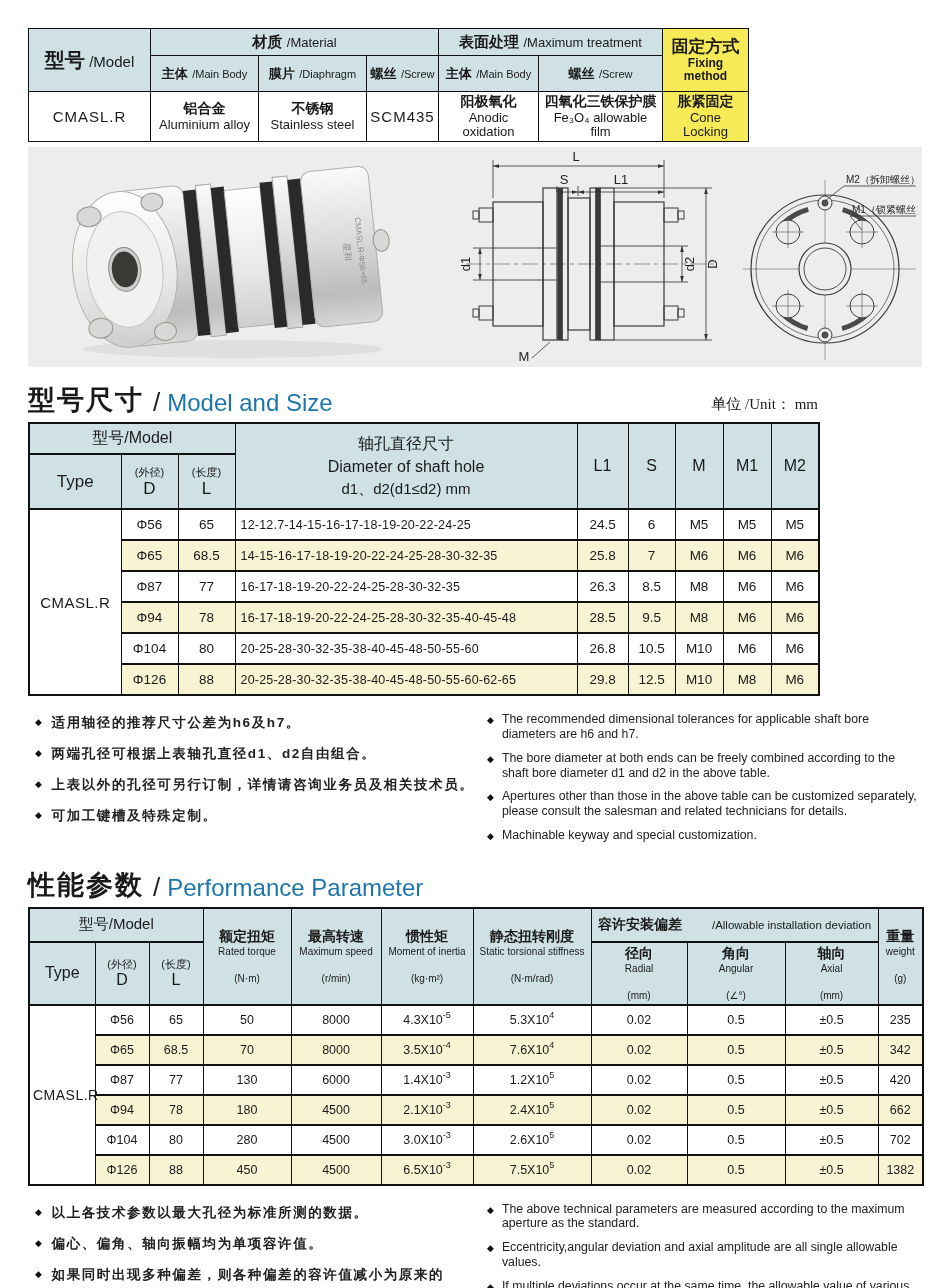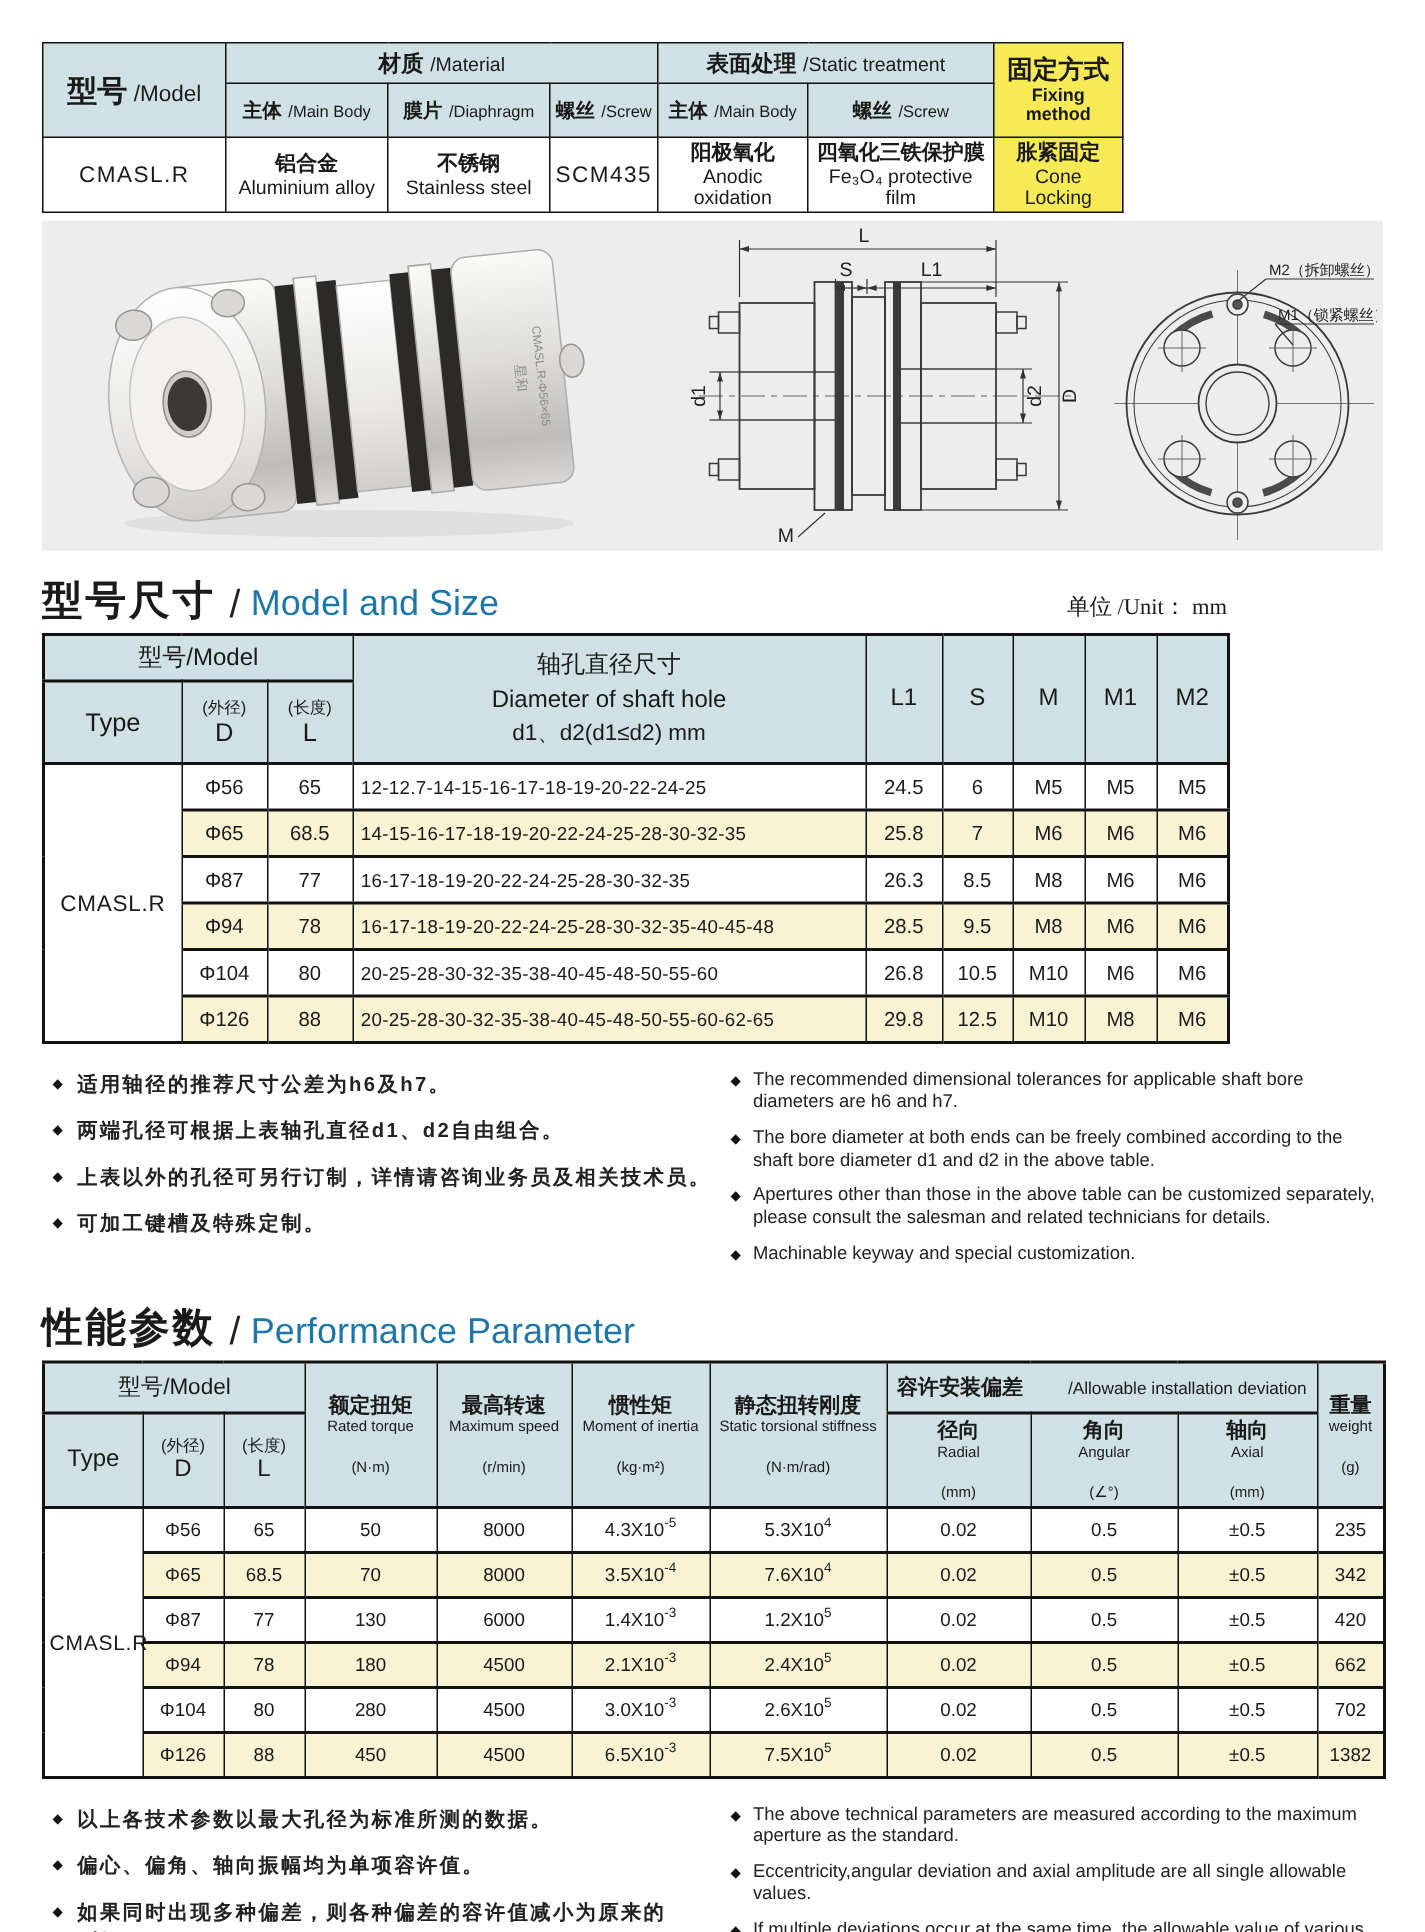--- a/index.html
+++ b/index.html
@@ -119,21 +119,21 @@
         <th class="hd" rowspan="2">
           <span class="cnbig">型号</span>
           <span class="enbig">/Model</span>
         </th>
         <th class="hd" colspan="3">
           <span class="cnmid">材质</span>
           <span class="enmid">/Material</span>
         </th>
         <th class="hd" colspan="2">
           <span class="cnmid">表面处理</span>
-          <span class="enmid">/Static treatment</span>
+          <span class="enmid">/Maximum treatment</span>
         </th>
         <th class="yl fix-hd" rowspan="2">
           <span class="cn">固定方式</span>
           <span class="en">Fixing method</span>
         </th>
       </tr>
       <tr class="h2">
         <th class="hd">
           <span class="cnsub">主体</span>
           <span class="ensub">/Main Body</span>
@@ -165,21 +165,21 @@
           <span class="cn">不锈钢</span>
           <span class="en">Stainless steel</span>
         </td>
         <td class="modelcell">SCM435</td>
         <td class="cell2">
           <span class="cn">阳极氧化</span>
           <span class="en">Anodic oxidation</span>
         </td>
         <td class="cell2">
           <span class="cn">四氧化三铁保护膜</span>
-          <span class="en">Fe₃O₄ protective film</span>
+          <span class="en">Fe₃O₄ allowable film</span>
         </td>
         <td class="yl cell2">
           <span class="cn">胀紧固定</span>
           <span class="en">Cone Locking</span>
         </td>
       </tr>
     </tbody>
       </table>
 
     <div class="band">

